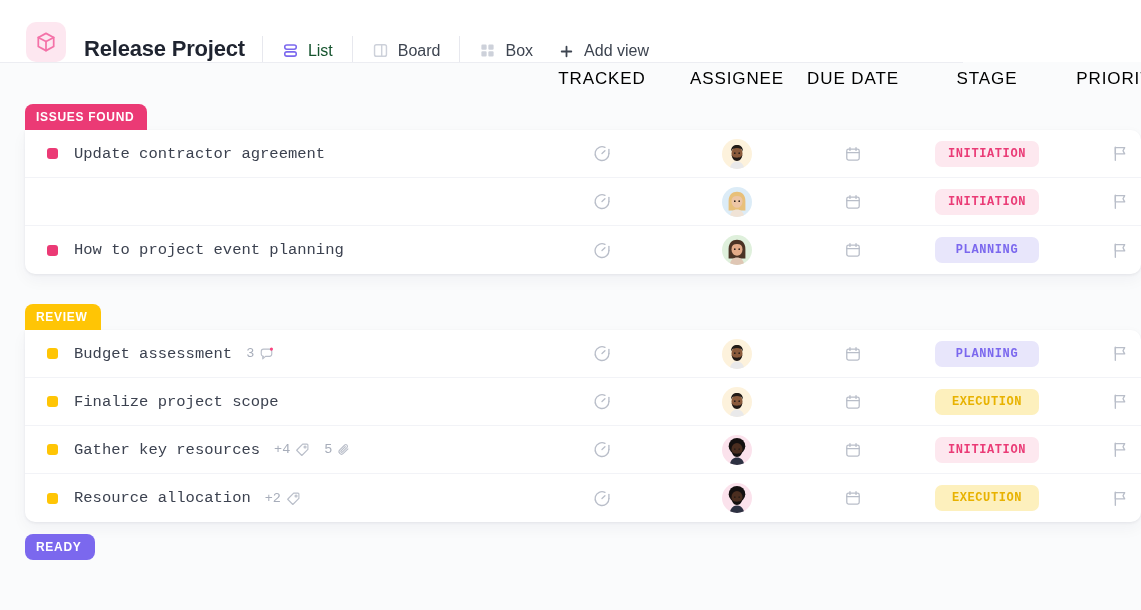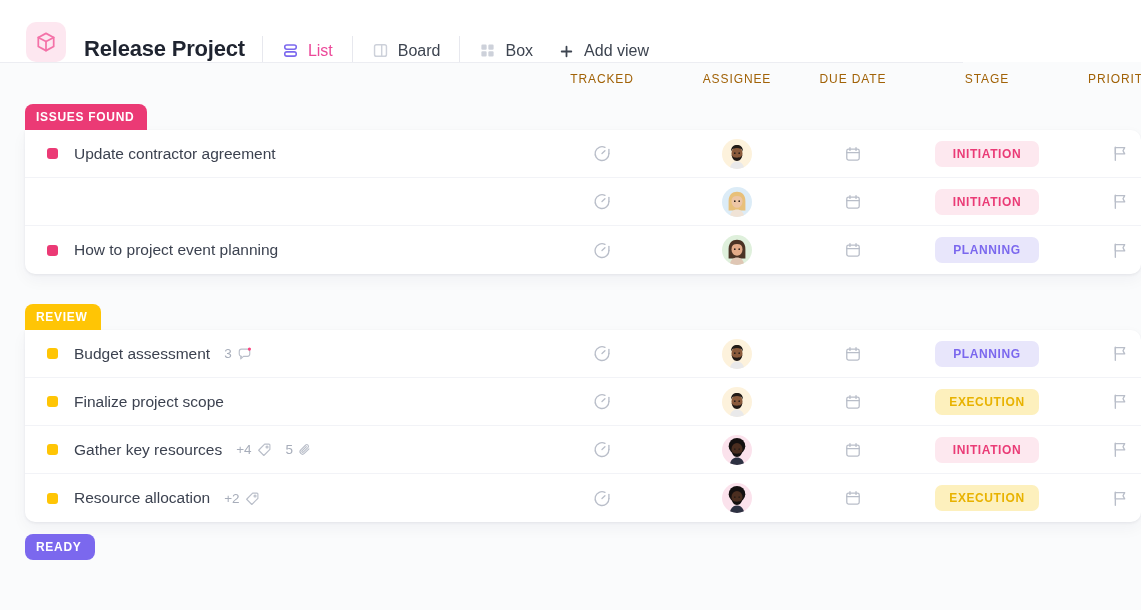--- a/index.html
+++ b/index.html
@@ -49,42 +49,42 @@
   }
   .view-tab {
     display: flex; align-items: center;
     gap: 9px;
     font-size: 16px;
     color: #3d4450;
     white-space: nowrap;
     cursor: pointer;
     padding: 3px 2px;
   }
-  .view-tab.active { color: #ec4899; }
+  .view-tab.active { color: #14532d; }
   .view-tab.add { gap: 10px; }
   .tab-label { line-height: 1; }
 
   
   .board {
     position: relative;
     padding-left: 25px;
   }
 
   
   .col-head {
     position: relative;
     height: 34px;
     display: flex;
     align-items: center;
   }
   .col-head .chead {
     position: absolute;
-    font-size: 12px;
+    font-size: 17px;
     letter-spacing: 0.9px;
-    color: #a16207;
+    color: #000000;
     white-space: nowrap;
     transform: translateX(-50%);
   }
 
   
   .group-tag {
     display: inline-block;
     font-size: 12px;
     font-weight: bold;
     letter-spacing: 0.7px;
@@ -106,20 +106,21 @@
     box-shadow: 0 1px 3px rgba(25,30,60,0.07), 0 6px 16px rgba(25,30,60,0.045);
     position: relative;
     overflow: hidden;
   }
 
   .row {
     position: relative;
     height: 48px;
     border-bottom: 1px solid #f2f3f7;
     display: flex;
+    font-family: Liberation Mono, monospace;
   }
   .row:last-child { border-bottom: none; }
 
   .row-left {
     display: flex;
     align-items: center;
     padding-left: 22px;
     gap: 0;
   }
   .dot {

